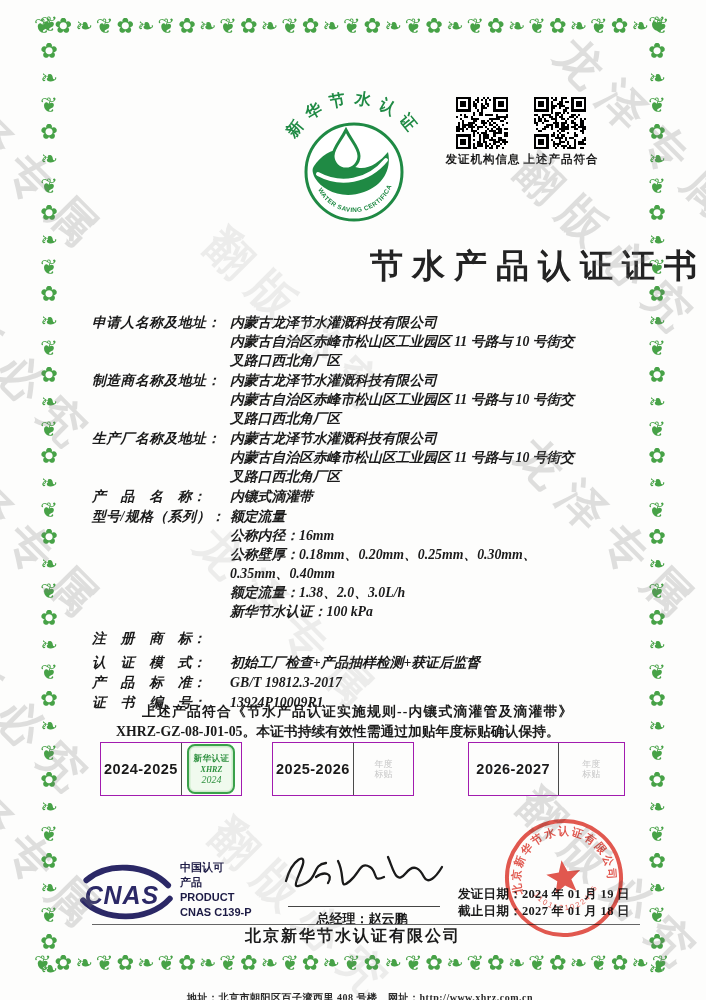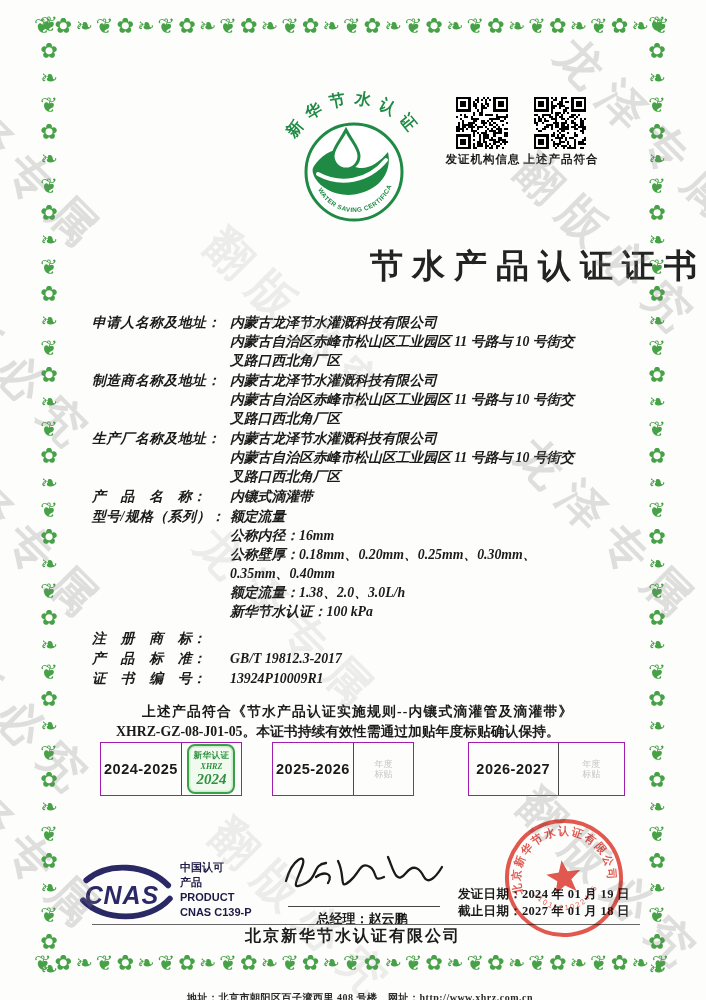--- a/index.html
+++ b/index.html
@@ -35,21 +35,21 @@
   .statement .l1{text-indent:26px;letter-spacing:1.2px;}
   
   .ybox{position:absolute;top:742px;height:52px;border:1px solid #a21caf;display:flex;z-index:2;background:rgba(255,255,255,.0);}
   .ybox-year{flex:1.15;display:flex;align-items:center;justify-content:center;
              font-family:"Liberation Sans","DejaVu Sans",sans-serif;font-weight:bold;font-size:14.5px;letter-spacing:.5px;}
   .ybox-slot{flex:.85;border-left:1px solid #4a4a4a;display:flex;align-items:center;justify-content:center;flex-direction:column;}
   .sticker{width:44px;height:46px;border:2px solid #3aa04a;border-radius:8px;background:#f0faee;
            box-shadow:inset 0 0 0 1.5px #cdeccb;display:flex;flex-direction:column;align-items:center;justify-content:center;color:#2f9140;}
   .sticker .s1{font-size:8.5px;font-weight:bold;letter-spacing:.5px;text-align:center;}
   .sticker .s2{font-size:8px;font-weight:bold;font-style:italic;}
-  .sticker .s3{font-size:15px;font-weight:bold;font-style:italic;}
+  .sticker .s3{font-size:10px;font-weight:normal;font-style:italic;}
   .slot-ph{font-size:9px;line-height:10px;color:#c6c6c6;text-align:left;}
   
   .cnas-svg{position:absolute;left:78px;top:860px;z-index:2;}
   .cnas-text{position:absolute;left:180px;top:860px;z-index:2;font-family:"Liberation Sans","DejaVu Sans",sans-serif;
              font-weight:bold;font-size:11px;line-height:15px;color:#1d1b45;}
   .sig-svg{position:absolute;left:272px;top:843px;z-index:2;}
   .sig-rule{position:absolute;left:288px;top:906px;width:152px;border-top:1px solid #444;z-index:2;}
   .sig-caption{position:absolute;left:272px;top:910px;width:180px;text-align:center;font-weight:bold;font-size:13px;z-index:2;}
   .dates{position:absolute;left:458px;top:886px;z-index:2;font-weight:bold;font-size:12.5px;line-height:17px;letter-spacing:.3px;}
   .main-rule{position:absolute;left:92px;top:924px;width:548px;border-top:1px solid #666;z-index:2;}
@@ -578,20 +578,26 @@
         <div>额定流量：1.38、2.0、3.0L/h</div>
         <div>新华节水认证：100 kPa</div>
       </div>
     </div>
     <div class="field-row mt8">
       <div class="field-label">注　册　商　标：</div>
       <div class="field-value">
         <div></div>
       </div>
     </div>
+    <div class="field-row mt5">
+      <div class="field-label">认　证　模　式：</div>
+      <div class="field-value">
+        <div>初始工厂检查+产品抽样检测+获证后监督</div>
+      </div>
+    </div>
     <div class="field-row">
       <div class="field-label">产　品　标　准：</div>
       <div class="field-value">
         <div>GB/T 19812.3-2017</div>
       </div>
     </div>
     <div class="field-row">
       <div class="field-label">证　书　编　号：</div>
       <div class="field-value">
         <div>13924P10009R1</div>

